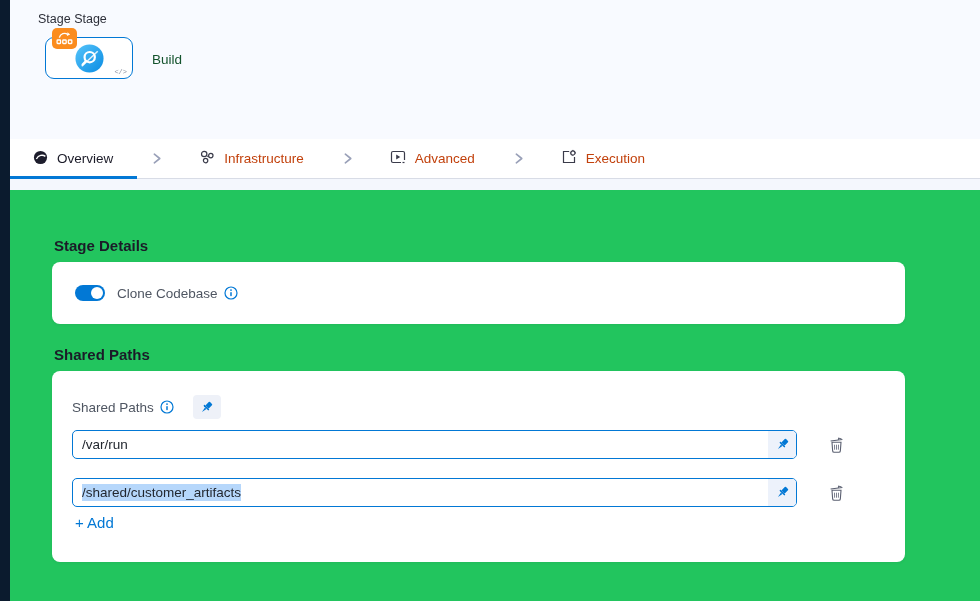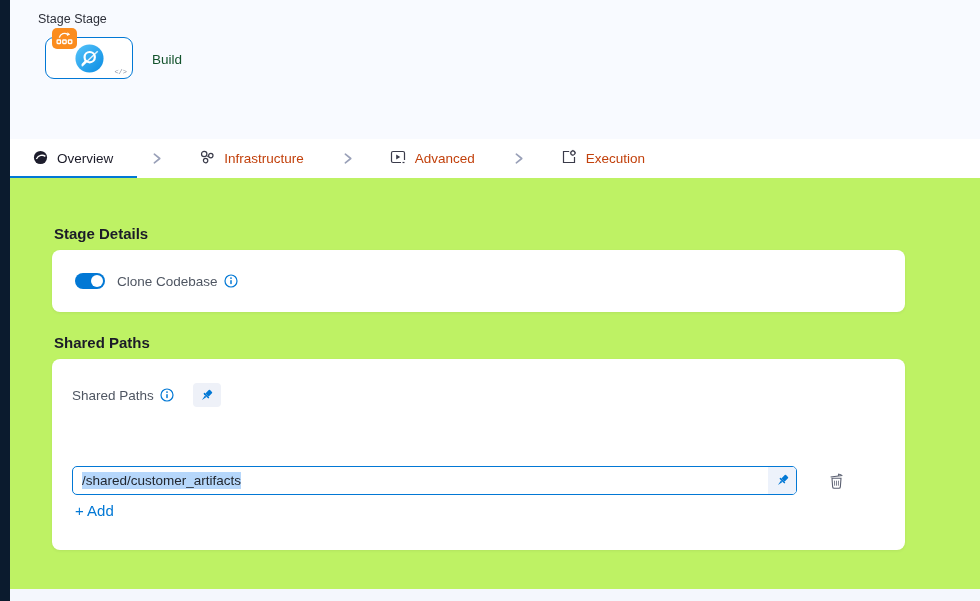--- a/index.html
+++ b/index.html
@@ -40,21 +40,21 @@
   .tab {
     height:100%; display:flex; align-items:center; gap:9px;
     padding:0 24px 0 23px; font-size:13.5px; color:#c2410c;
     cursor:pointer; position:relative; white-space:nowrap;
   }
   .tab.active { color:#1b1b28; font-weight:500; }
   .tab.active::after { content:""; position:absolute; left:0; right:0; bottom:-1px; height:3px; background:#0278d5; }
   .tab-sep { display:flex; align-items:center; margin:0 13px; }
 
   
-  .content { position:absolute; left:10px; top:178px; width:970px; height:411px; background:#bef264; }
+  .content { position:absolute; left:10px; top:190px; width:970px; height:411px; background:#22c55e; }
   .section-heading { position:absolute; font-size:15px; font-weight:700; color:#1b1b28; }
   #heading-stage-details { left:44px; top:47px; }
   #heading-shared-paths  { left:44px; top:156px; }
 
   .card { position:absolute; left:42px; width:853px; background:#fff; border-radius:8px; box-shadow:0 1px 3px rgba(40,41,61,.07); }
   #card-stage-details { top:72px; height:62px; display:flex; align-items:center; padding-left:23px; gap:12px; }
   #card-shared-paths  { top:181px; height:191px; }
 
   .toggle { width:30px; height:16px; border-radius:9px; background:#0278d5; position:relative; cursor:pointer; flex:0 0 auto; }
   .toggle .knob { position:absolute; right:2px; top:2px; width:12px; height:12px; border-radius:50%; background:#fff; }
@@ -224,20 +224,46 @@
         <svg width="15" height="15" viewBox="0 0 16 16">
             <g fill="#0278d5" transform="rotate(45 8 8)">
               <rect x="5.6" y="1.2" width="4.8" height="6" rx="1"></rect>
               <rect x="4.2" y="7.2" width="7.6" height="1.8" rx="0.9"></rect>
               <path d="M8 14.8 L6.9 9.2 h2.2 Z"></path>
             </g>
           </svg>
       </span>
     </div>
 
+    <div class="path-row" id="path-row-0">
+      <div class="path-input">
+        <div class="path-text">
+            <span>/var/run</span>
+          </div>
+        <div class="pin-seg">
+          <svg width="15" height="15" viewBox="0 0 16 16">
+              <g fill="#0278d5" transform="rotate(45 8 8)">
+                <rect x="5.6" y="1.2" width="4.8" height="6" rx="1"></rect>
+                <rect x="4.2" y="7.2" width="7.6" height="1.8" rx="0.9"></rect>
+                <path d="M8 14.8 L6.9 9.2 h2.2 Z"></path>
+              </g>
+            </svg>
+        </div>
+      </div>
+      <button class="trash-btn">
+        <svg width="17" height="18" viewBox="0 0 17 18" fill="none" stroke="#5b6071" stroke-width="1.1">
+          <path d="M4 6.2 h9 l-.65 8.7 a1.5 1.5 0 0 1 -1.5 1.4 h-4.7 a1.5 1.5 0 0 1 -1.5 -1.4 Z"></path>
+          <line x1="2.6" y1="5" x2="14.4" y2="3.5"></line>
+          <path d="M10.3 3.8 l.4 -1.7 2.8 1"></path>
+          <line x1="6.5" y1="8.7" x2="6.6" y2="13.7" stroke-width="0.8"></line>
+          <line x1="8.5" y1="8.7" x2="8.5" y2="13.7" stroke-width="0.8"></line>
+          <line x1="10.5" y1="8.7" x2="10.4" y2="13.7" stroke-width="0.8"></line>
+        </svg>
+      </button>
+    </div>
 
     <div class="path-row" id="path-row-1">
       <div class="path-input">
         <div class="path-text">
             <span class="sel">/shared/customer_artifacts</span>
           </div>
         <div class="pin-seg">
           <svg width="15" height="15" viewBox="0 0 16 16">
               <g fill="#0278d5" transform="rotate(45 8 8)">
                 <rect x="5.6" y="1.2" width="4.8" height="6" rx="1"></rect>

